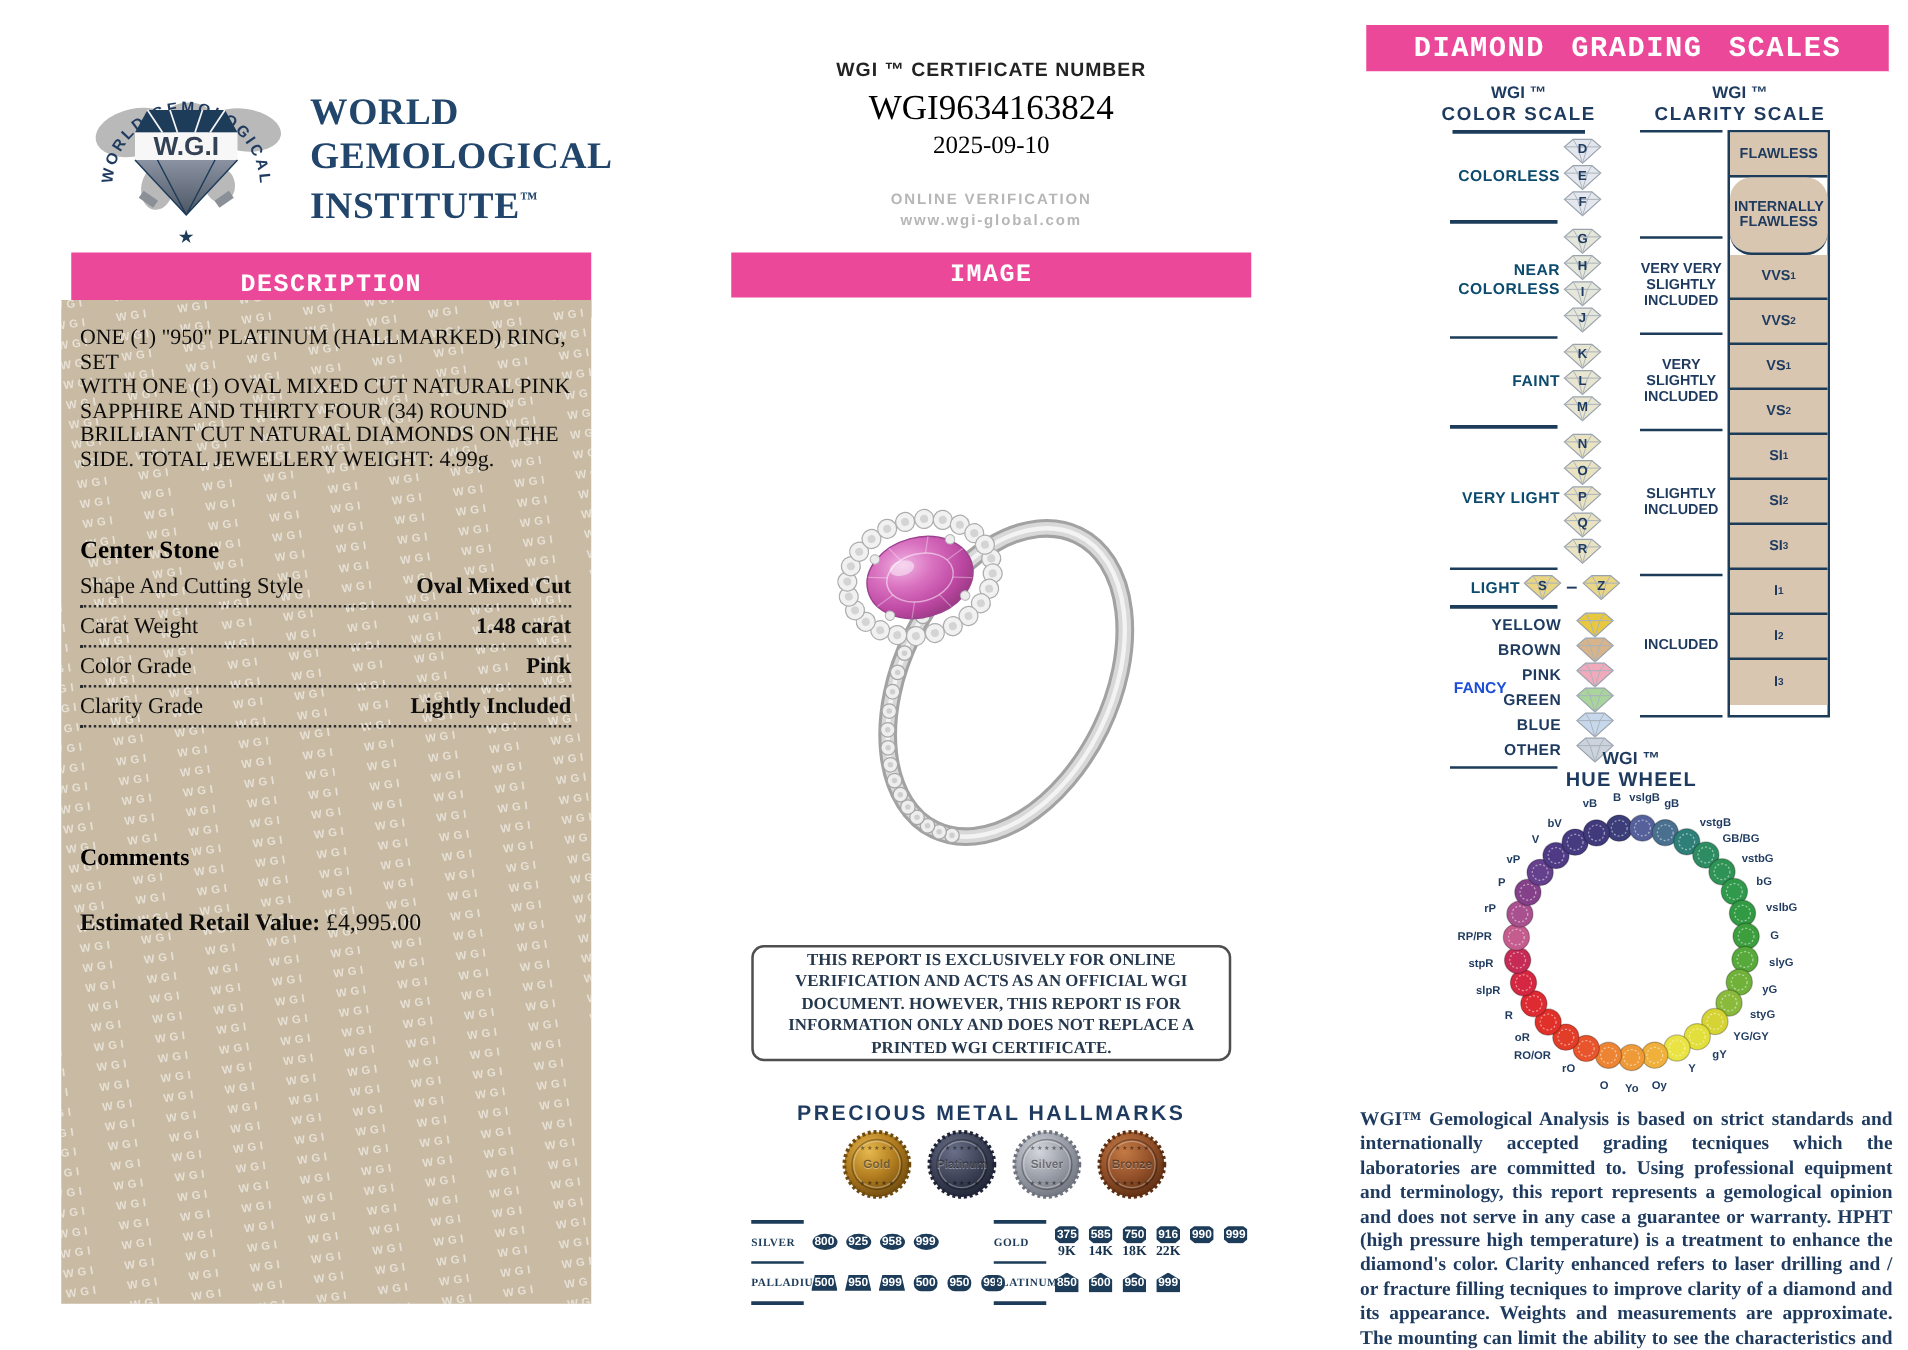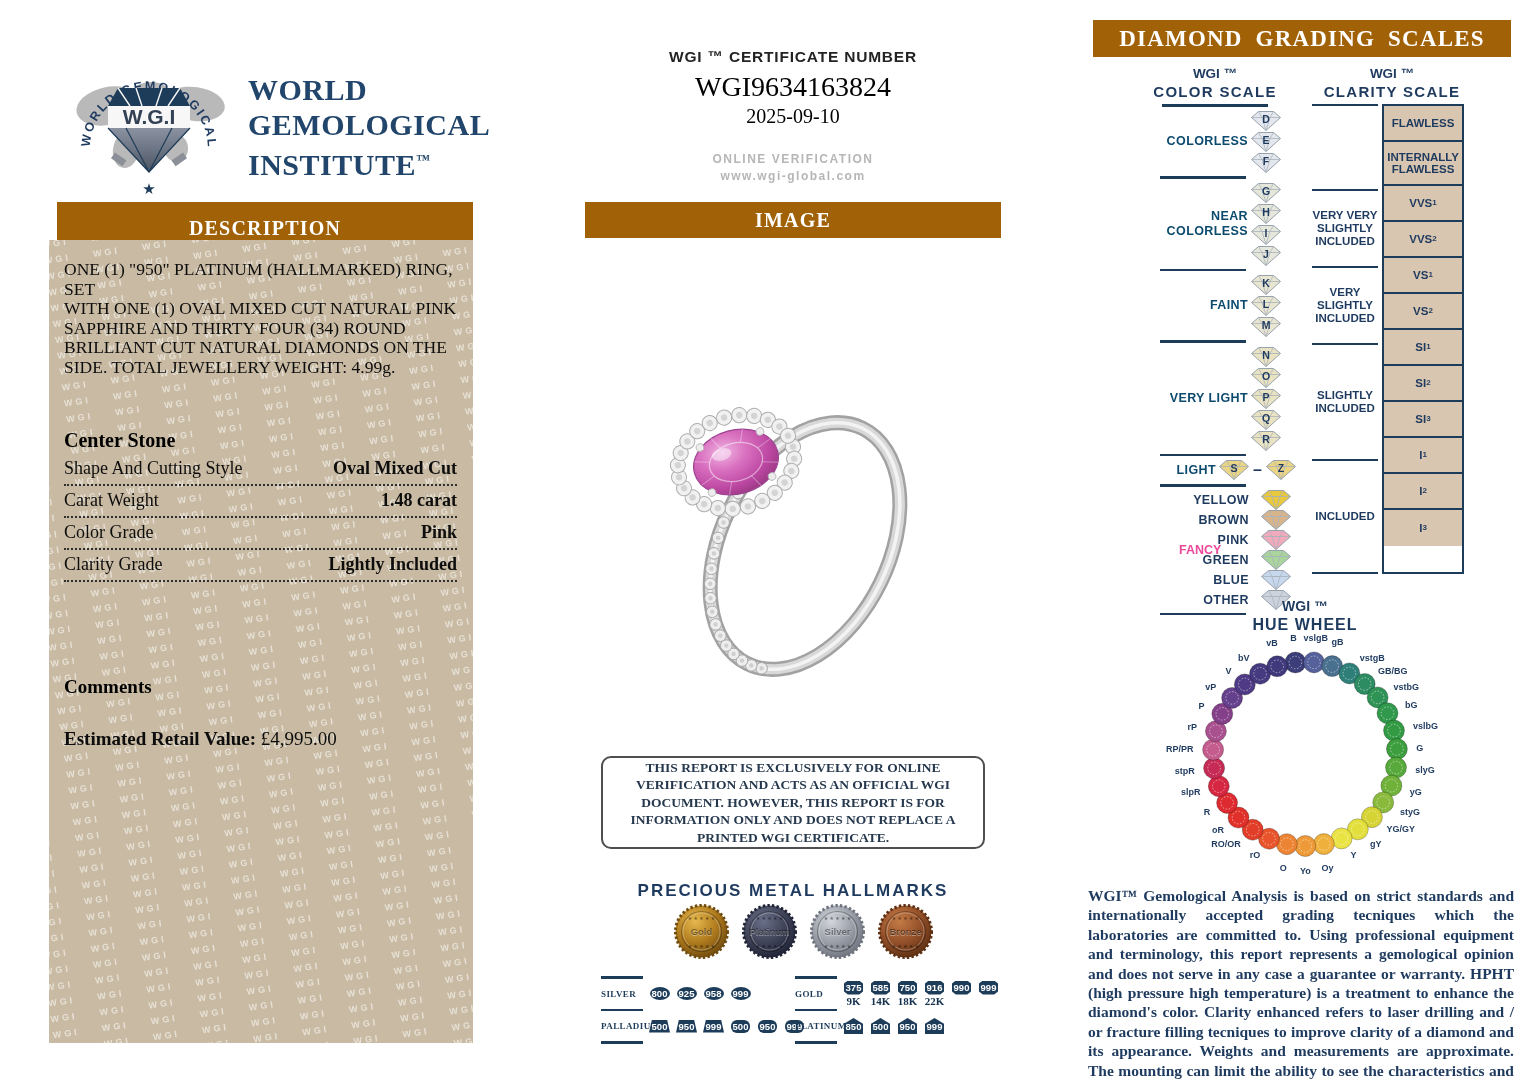--- a/index.html
+++ b/index.html
@@ -1,20 +1,20 @@
 <!DOCTYPE html>
 <html><head>
 <meta charset="utf-8">
 <style>
   html,body{margin:0;padding:0;background:#ffffff;}
   .page{position:relative;width:1526px;height:1080px;background:#fff;overflow:hidden;
         font-family:"Liberation Serif",serif;}
   .abs{position:absolute;}
-  .navy-bar{background:#a16207;color:#fff;display:flex;align-items:center;justify-content:center;
-            font-family:Liberation Serif, serif;font-weight:bold;letter-spacing:1.2px;}
+  .navy-bar{background:#ec4899;color:#fff;display:flex;align-items:center;justify-content:center;
+            font-family:Liberation Mono, monospace;font-weight:bold;letter-spacing:1.2px;}
   
   .brand-title{font-family:"Liberation Serif",serif;font-weight:bold;color:#21456b;
                font-size:30px;line-height:35px;letter-spacing:0.5px;}
   .brand-title sup{font-size:14px;}
   .left-panel{background:#c9bba3;overflow:hidden;}
   .wm{position:absolute;left:-45%;top:-12%;width:200%;height:135%;transform:rotate(-8deg);
       color:rgba(255,255,255,0.55);font-family:"Liberation Sans",sans-serif;font-size:9px;
       font-weight:bold;letter-spacing:3px;word-spacing:17px;line-height:16px;overflow:hidden;}
   .panel-content{position:absolute;left:0;top:0;width:100%;height:100%;padding:12px 16px 0 15px;
                  box-sizing:border-box;}
@@ -67,22 +67,22 @@
   .cat-row{display:flex;align-items:center;}
   .cat-label{font-family:"Liberation Sans",sans-serif;font-weight:bold;font-size:12.5px;
              color:#0c4a6e;letter-spacing:0.4px;line-height:15px;width:88px;flex:none;
              padding-left:3px;box-sizing:border-box;text-align:right;}
   .gem-col{display:flex;flex-direction:column;}
   .cs-rule{width:86px;height:2.5px;background:#1d3c5a;margin:3px 0;}
   .fancy-wrap{position:relative;}
   .fancy-row{display:flex;align-items:center;justify-content:flex-end;height:20px;padding-right:16px;}
   .fancy-label{font-family:"Liberation Sans",sans-serif;font-weight:bold;font-size:12.5px;
                color:#1e3a5f;letter-spacing:0.4px;margin-right:9px;}
-  .fancy-tag{position:absolute;left:19px;top:50%;transform:translateY(-50%);
-             font-family:"Liberation Sans",sans-serif;font-weight:bold;font-size:12.5px;color:#ec4899;}
+  .fancy-tag{position:absolute;left:3px;top:50%;transform:translateY(-50%);
+             font-family:"Liberation Sans",sans-serif;font-weight:bold;font-size:12.5px;color:#1d4ed8;}
   .light-dash{font-family:"Liberation Sans",sans-serif;font-weight:bold;color:#1e3a5f;margin:0 1px;}
   .clar-wrap{display:flex;}
   .clar-labels{width:66px;flex:none;display:flex;flex-direction:column;margin-right:4px;}
   .clar-group{border-top:2.5px solid #1d3c5a;display:flex;align-items:center;justify-content:center;
               font-family:"Liberation Sans",sans-serif;font-weight:bold;font-size:11.5px;
               line-height:13px;color:#1e3a5f;text-align:center;box-sizing:border-box;}
   .clar-group:last-child{border-bottom:2.5px solid #1d3c5a;}
   .clar-cells{width:82px;flex:none;border:2.5px solid #1d3c5a;box-sizing:border-box;}
   .clar-cell{background:#d8c6b0;border-bottom:2.5px solid #1d3c5a;display:flex;align-items:center;
              justify-content:center;color:#1e3a5f;font-family:"Liberation Sans",sans-serif;
@@ -701,21 +701,21 @@
   <div class="abs clar-wrap" id="clarity-scale" style="left:1312px;top:104px">
       <div class="clar-labels">
         <div class="clar-group" style="height: 85px;"></div>
         <div class="clar-group" style="height: 77px;">VERY VERY SLIGHTLY INCLUDED</div>
         <div class="clar-group" style="height: 77px;">VERY SLIGHTLY INCLUDED</div>
         <div class="clar-group" style="height: 115.5px;">SLIGHTLY INCLUDED</div>
         <div class="clar-group" style="height: 115.5px;">INCLUDED</div>
       </div>
       <div class="clar-cells">
         <div class="clar-cell" style="height: 36px;">FLAWLESS</div>
-        <div class="clar-cell" style="height: 44px;">INTERNALLY FLAWLESS</div>
+        <div class="clar-cell" style="height: 62px; border-radius: 17px;">INTERNALLY FLAWLESS</div>
         <div class="clar-cell" style="height: 36px;">VVS<sub>1</sub></div>
         <div class="clar-cell" style="height: 36px;">VVS<sub>2</sub></div>
         <div class="clar-cell" style="height: 36px;">VS<sub>1</sub></div>
         <div class="clar-cell" style="height: 36px;">VS<sub>2</sub></div>
         <div class="clar-cell" style="height: 36px;">SI<sub>1</sub></div>
         <div class="clar-cell" style="height: 36px;">SI<sub>2</sub></div>
         <div class="clar-cell" style="height: 36px;">SI<sub>3</sub></div>
         <div class="clar-cell" style="height: 36px;">I<sub>1</sub></div>
         <div class="clar-cell" style="height: 36px;">I<sub>2</sub></div>
         <div class="clar-cell" style="height: 36px;">I<sub>3</sub></div>

